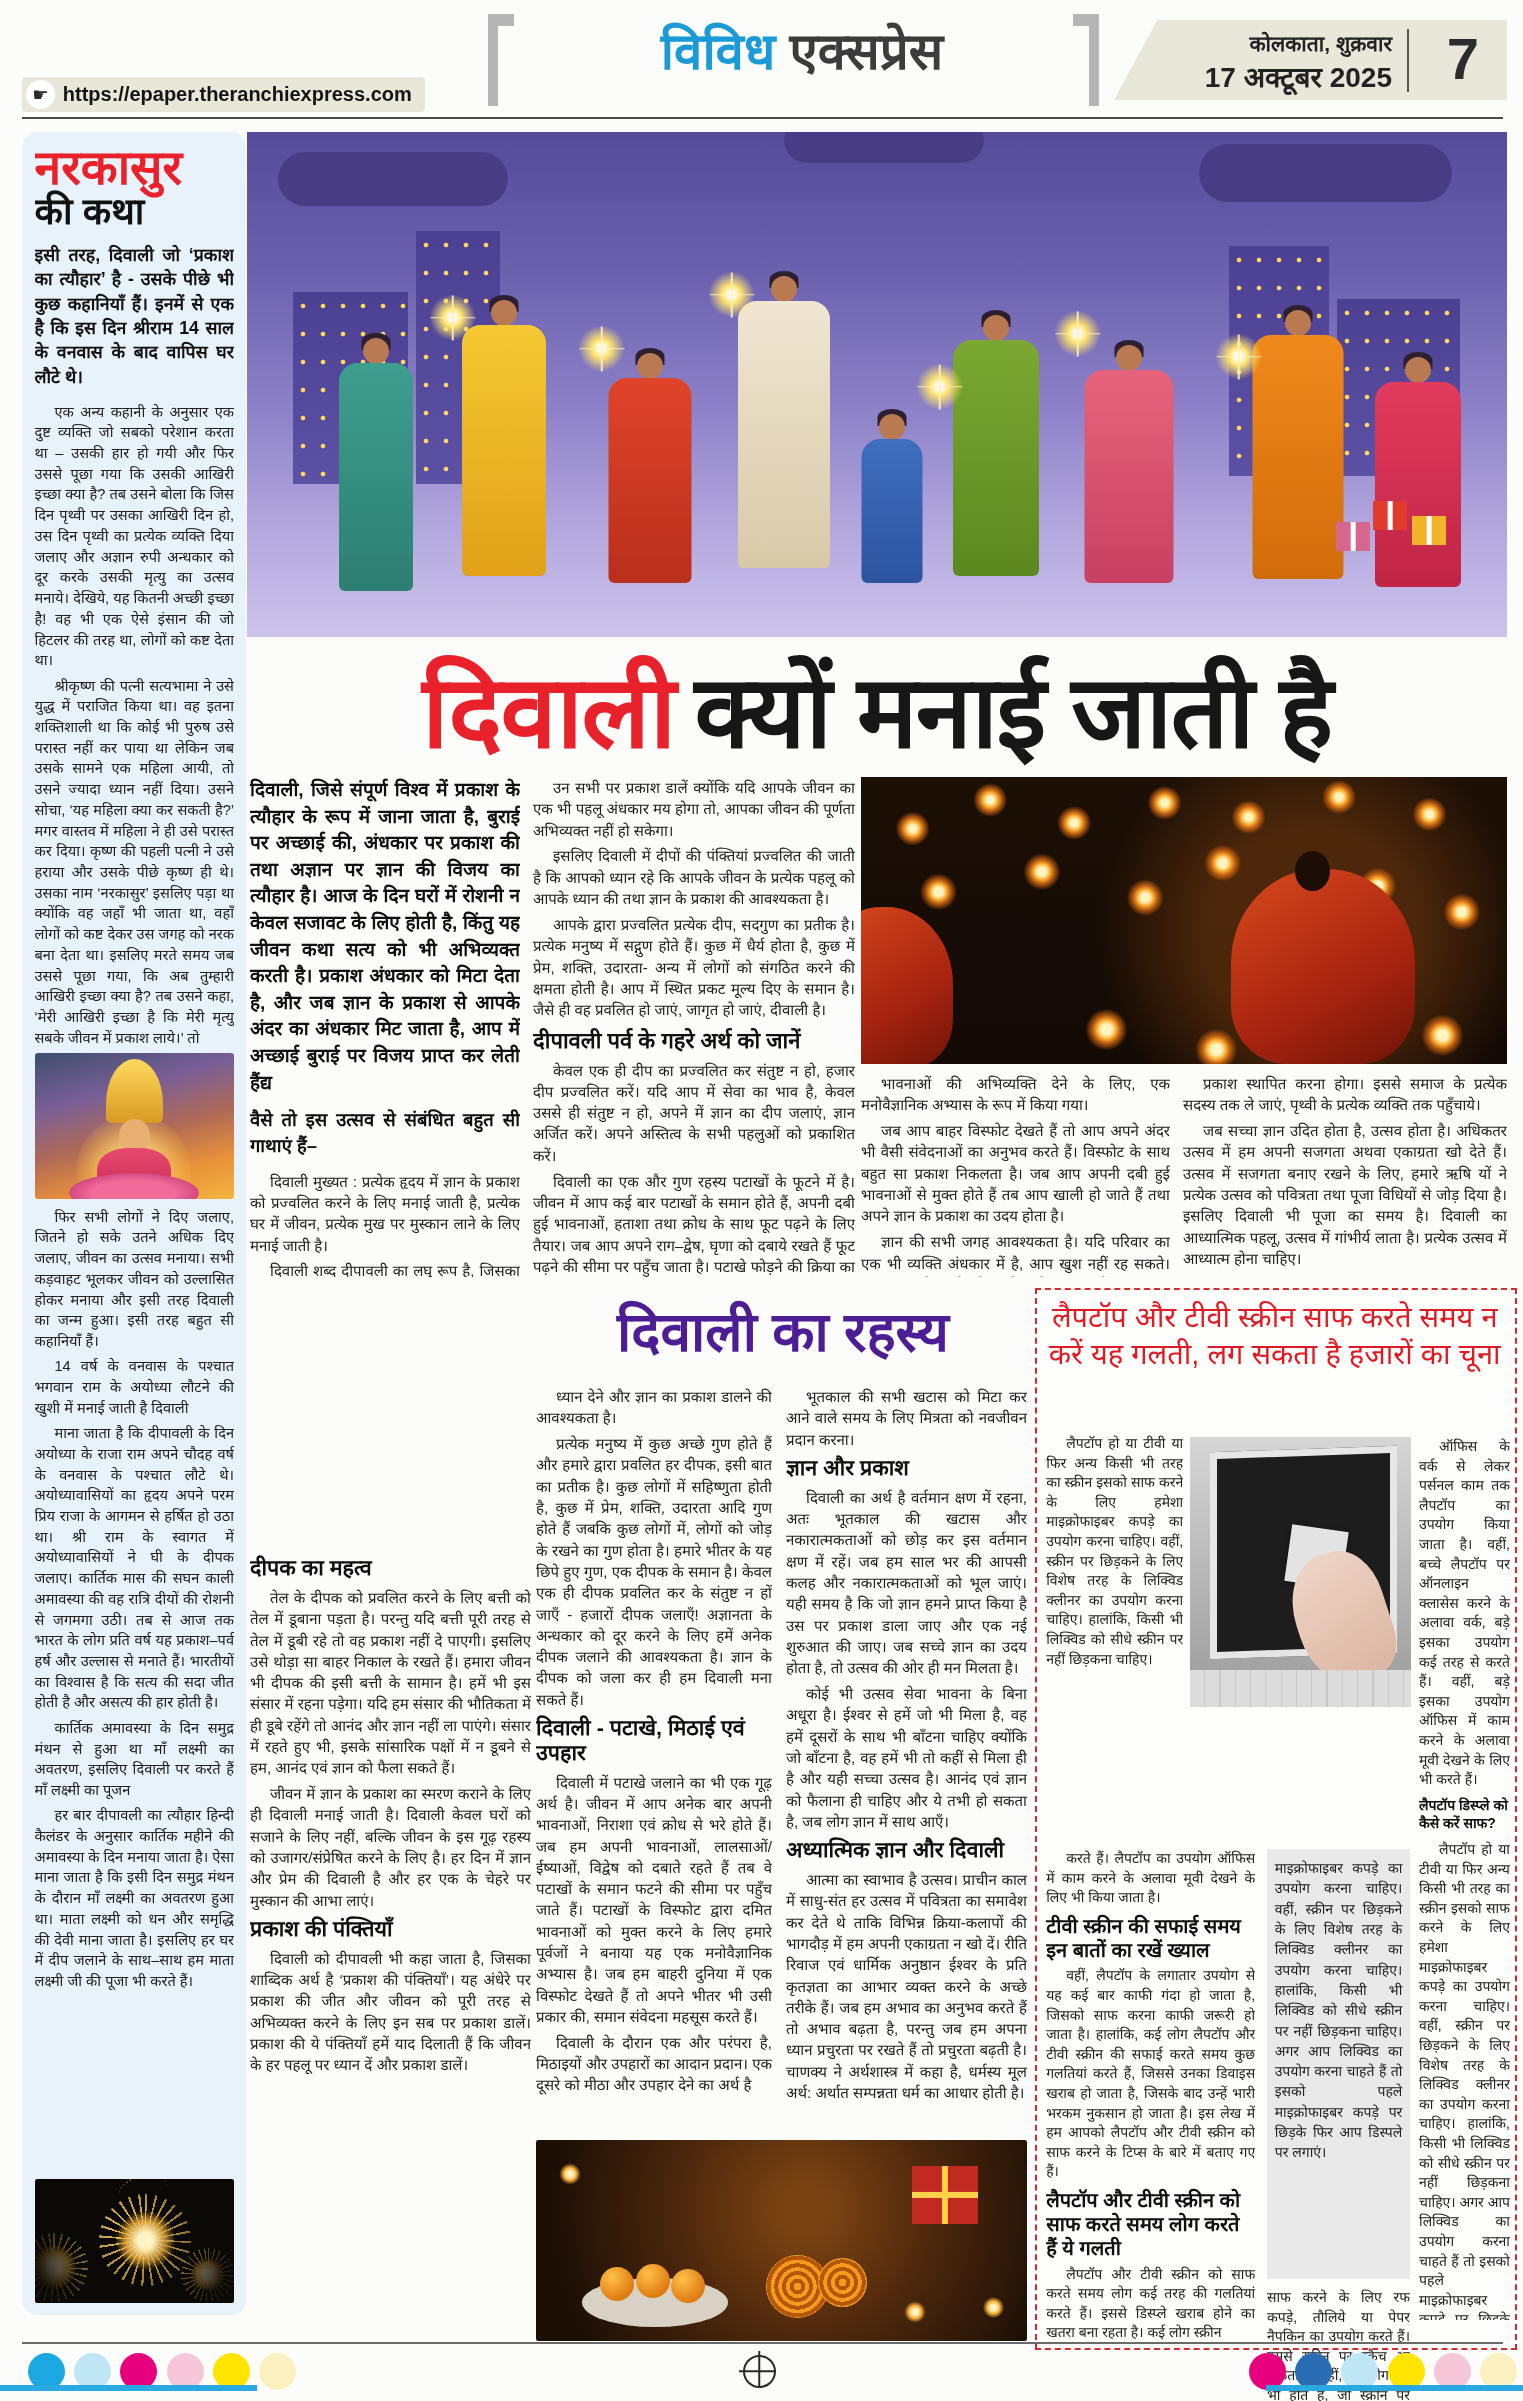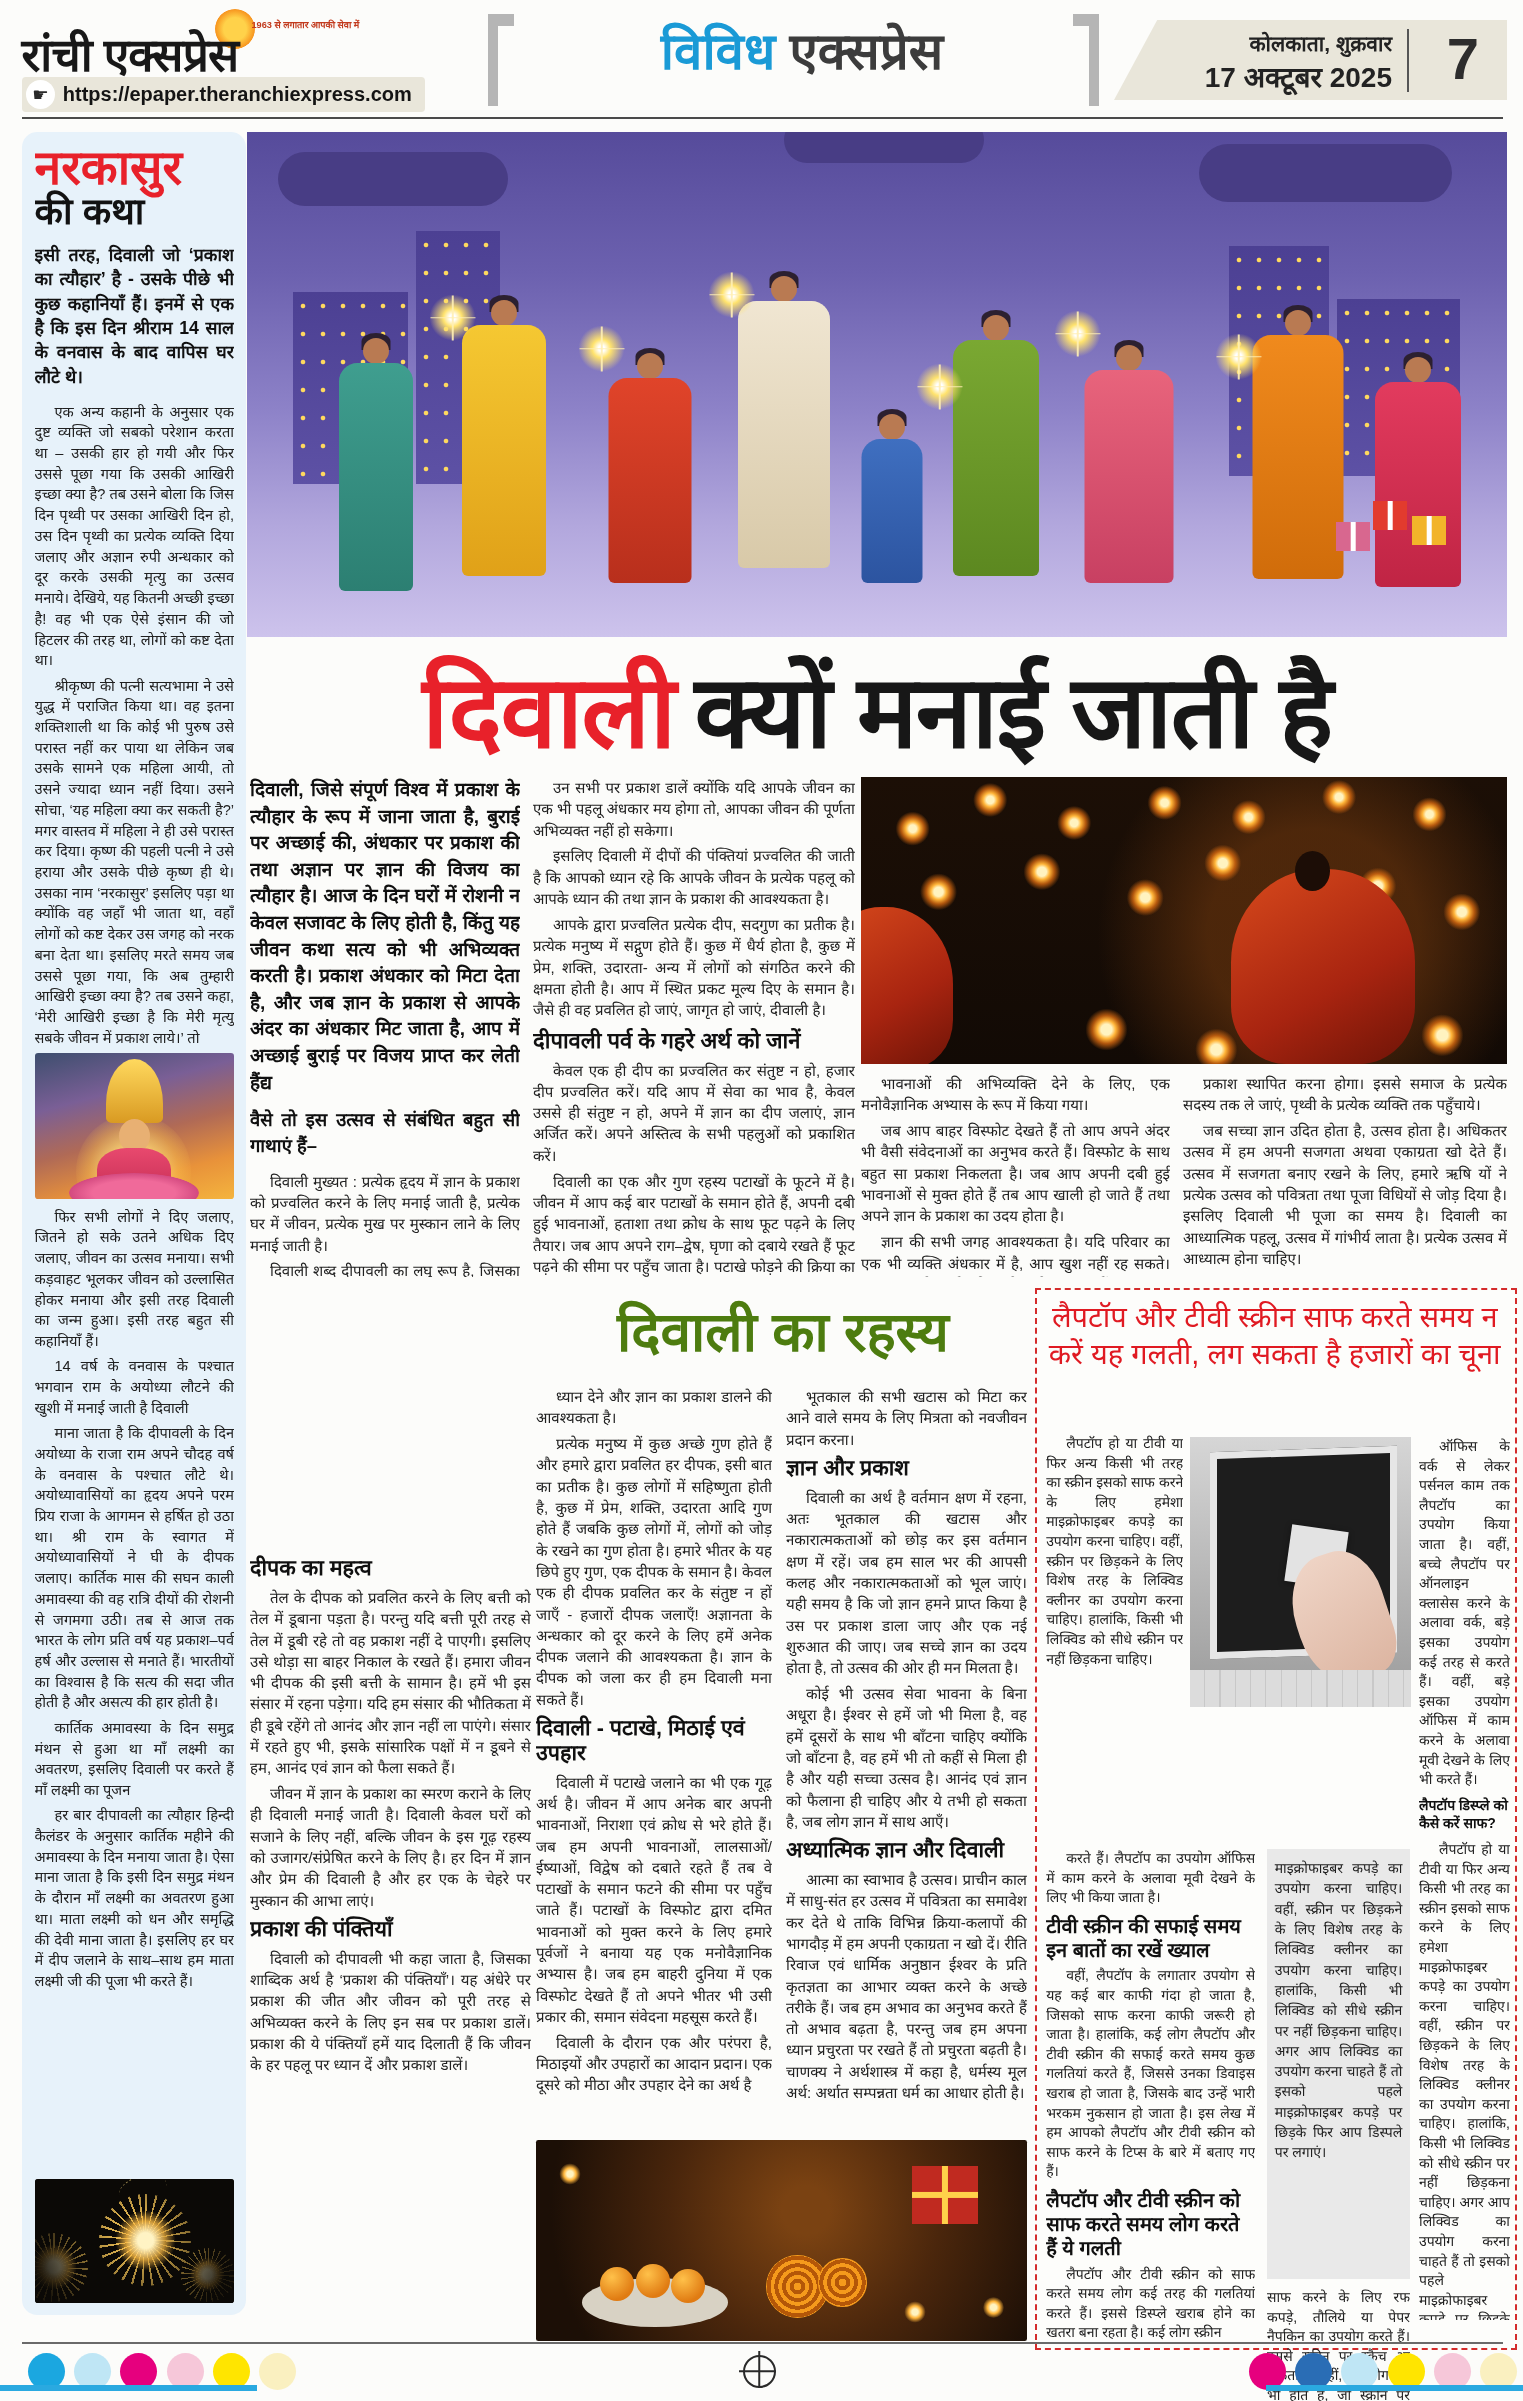--- a/index.html
+++ b/index.html
@@ -106,21 +106,21 @@
   .dy-woman{position:absolute;border-radius:48% 48% 30% 30%;background:linear-gradient(150deg,#d84a1c,#a82410 60%,#6e1407);}
   .dy-head{position:absolute;width:35px;height:40px;border-radius:50%;background:#1c0d06;}
   .mc3{left:861px;top:1073px;width:309px;height:204px;}
   .mc4{left:1183px;top:1073px;width:324px;height:204px;}
   
   .bluebox{left:250px;top:1283px;width:281px;height:256px;background:#1478bc;border-radius:4.6px;box-sizing:border-box;
            padding:15.3px 14px;color:#fff;font-size:19px;font-weight:700;line-height:1.3;text-align:justify;overflow:hidden;}
   .s-left{left:250px;top:1550px;width:281px;height:792px;}
   .scol{overflow:hidden;font-size:15px;line-height:1.42;color:#202020;}
   .s-sub{font-size:21.5px;font-weight:800;color:#101010;margin:6.1px 0 6.1px 0;line-height:1.15;}
-  .s-head{left:536px;top:1292px;width:494px;height:84px;text-align:center;font-size:55px;font-weight:800;color:#4d7c0f;white-space:nowrap;}
+  .s-head{left:536px;top:1292px;width:494px;height:84px;text-align:center;font-size:55px;font-weight:800;color:#4c1d95;white-space:nowrap;}
   .s-colA{left:536px;top:1386px;width:236px;height:746px;}
   .s-colB{left:786px;top:1386px;width:241px;height:746px;}
   .food{left:536px;top:2140px;width:491px;height:201px;overflow:hidden;border-radius:2.3px;
         background:radial-gradient(circle at 55% 35%,#7a4212 0 8%,#4a260c 45%,#1c0f06 85%);}
   .fd-plate{position:absolute;border-radius:50%;background:#d8d2c4;}
   .fd-laddu{position:absolute;border-radius:50%;background:radial-gradient(circle at 35% 30%,#ffc14a,#e07b12 70%);}
   .fd-jalebi{position:absolute;border-radius:50%;background:repeating-radial-gradient(circle,#f59a1c 0 3.8px,#b45708 3.8px 7.7px);}
   .fd-gift{position:absolute;background:#c02a20;}
   .fd-gift:before{content:"";position:absolute;left:50%;top:0;width:6.1px;height:100%;background:#ffd24a;transform:translateX(-50%);}
   .fd-gift:after{content:"";position:absolute;top:50%;left:0;height:6.1px;width:100%;background:#ffd24a;transform:translateY(-50%);}
@@ -154,25 +154,20 @@
   .rm-circle{position:absolute;left:4.6px;top:4.6px;width:29px;height:29px;border:2.3px solid #2a2a2a;border-radius:50%;}
   .rm-circle:before{content:"";position:absolute;left:50%;top:-6.1px;width:1.5px;height:37px;background:#2a2a2a;transform:translateX(-50%);}
   .rm-circle:after{content:"";position:absolute;top:50%;left:-6.1px;height:1.5px;width:37px;background:#2a2a2a;transform:translateY(-50%);}
   .blue-line{position:absolute;top:2385px;height:6.1px;background:#2aa9e0;}
 </style>
 </head>
 <body>
 
 <div class="page">
 
-  <div class="abs logo-wrap">
-    <div class="logo-sun"></div>
-    <div class="logo-tag">1963 से लगातार आपकी सेवा में</div>
-    <div class="logo-text">रांची एक्सप्रेस</div>
-  </div>
   <div class="abs website-bar">
     <span class="hand-ic">☛</span>
     <span class="website-txt">https://epaper.theranchiexpress.com</span>
   </div>
   <div class="abs bracket bk-l1"></div>
   <div class="abs bracket bk-l2"></div>
   <div class="abs section-title">
     <span class="st-blue">विविध</span>
     <span class="st-dark">एक्सप्रेस</span>
   </div>

